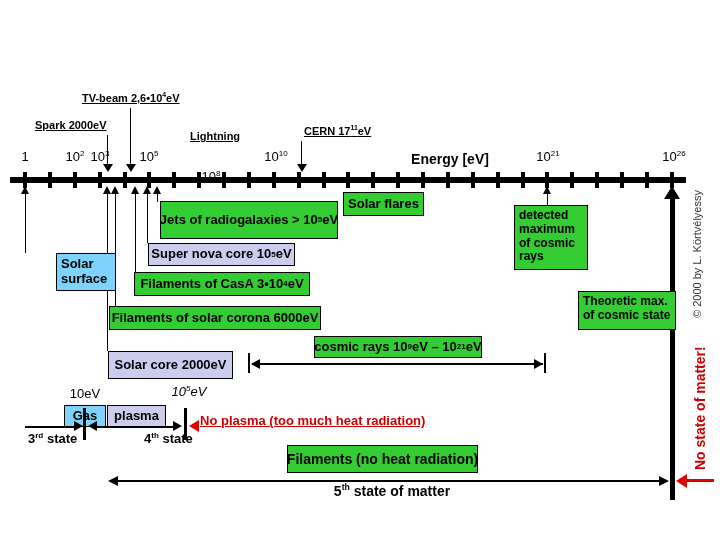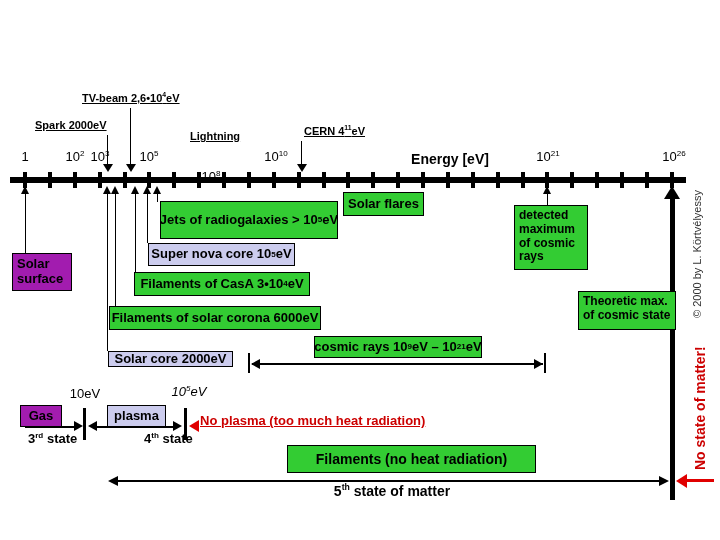--- a/index.html
+++ b/index.html
@@ -25,35 +25,35 @@
   .tri-left{position:absolute;width:0;height:0;border-top:5px solid transparent;border-bottom:5px solid transparent;border-right:9px solid #000;}
   .tri-right{position:absolute;width:0;height:0;border-top:5px solid transparent;border-bottom:5px solid transparent;border-left:9px solid #000;}
   .tri-left.red{border-right-color:#e00000;}
   .endbar{position:absolute;width:2px;height:20px;background:#000;}
   
   .box{position:absolute;border:1px solid #000;box-sizing:border-box;font-size:13px;font-weight:bold;
        display:flex;align-items:center;justify-content:center;text-align:center;white-space:nowrap;line-height:1.15;}
   .box.wrap{white-space:normal;text-align:left;justify-content:flex-start;align-items:flex-start;padding:3px 4px;}
   .green{background:#33cc33;}
   .lav{background:#ccccee;}
-  .yellow{background:#a21caf;}
+  .yellow{background:#7dd3fc;margin-left:44px;}
   .small{font-size:12px;}
   .plain{font-weight:normal;font-size:13px;}
   .red-text{color:#cc0000;}
   .vert{position:absolute;transform:rotate(-90deg);transform-origin:0 0;white-space:nowrap;}
 </style>
 </head>
 <body>
 
 <div class="stage">
 
   <div class="ann" style="left:82px;top:92px;"><span>TV-beam 2,6•10</span><sup>4</sup><span>eV</span></div>
   <div class="ann" style="left:35px;top:119px;"><span>Spark 2000eV</span></div>
   <div class="ann" style="left:190px;top:130px;"><span>Lightning</span></div>
-  <div class="ann" style="left:304px;top:125px;"><span>CERN 4</span><sup>11</sup><span>eV</span></div>
+  <div class="ann" style="left:304px;top:125px;"><span>CERN 17</span><sup>11</sup><span>eV</span></div>
 
   <div class="vline" style="left:130px;top:108px;height:56px;"></div>
   <div class="tri-down" style="left:126px;top:164px;"></div>
   <div class="vline" style="left:107px;top:135px;height:29px;"></div>
   <div class="tri-down" style="left:103px;top:164px;"></div>
   <div class="vline" style="left:301px;top:141px;height:23px;"></div>
   <div class="tri-down" style="left:297px;top:164px;"></div>
 
   <div class="axis-bar"></div>
   <span class="tick-label" style="left:25px;"><span>1</span></span>
@@ -103,21 +103,21 @@
       <span>eV</span>
     </div>
   <div class="box green" style="left:134px;top:272px;width:176px;height:24px;">
       <span>Filaments of CasA 3•10</span>
       <sup>4</sup>
       <span>eV</span>
     </div>
   <div class="box green" style="left:109px;top:306px;width:212px;height:24px;">Filaments of solar corona 6000eV</div>
   <div class="box green wrap small" style="left:514px;top:205px;width:74px;height:65px;">detected maximum of cosmic rays</div>
   <div class="box green wrap small" style="left:578px;top:291px;width:98px;height:39px;">Theoretic max. of cosmic state</div>
-  <div class="box lav" style="left:108px;top:351px;width:125px;height:16px;">Solar core 2000eV</div>
+  <div class="box lav" style="left:108px;top:351px;width:125px;height:28px;">Solar core 2000eV</div>
   <div class="box green" style="left:314px;top:336px;width:168px;height:22px;">
       <span>cosmic rays 10</span>
       <sup>9</sup>
       <span>eV – 10</span>
       <sup>21</sup>
       <span>eV</span>
     </div>
 
   <div class="endbar" style="left:248px;top:353px;"></div>
   <div class="endbar" style="left:544px;top:353px;"></div>
@@ -138,21 +138,21 @@
   <div class="hline" style="left:96px;top:426px;width:78px;"></div>
   <div class="tri-right" style="left:173px;top:421px;"></div>
   <div class="vline" style="left:184px;top:408px;width:3px;height:32px;"></div>
 
   <div class="tri-left red" style="left:189px;top:420px;border-top-width:6px;border-bottom-width:6px;border-right-width:10px;"></div>
   <span class="abs red-text" style="left:200px;top:413px;font-size:13px;font-weight:bold;text-decoration:underline;white-space:nowrap;">No plasma (too much heat radiation)</span>
 
   <span class="abs" style="left:28px;top:431px;font-size:13px;font-weight:bold;"><span>3</span><sup>rd</sup><span> state</span></span>
   <span class="abs" style="left:112px;top:431px;font-size:13px;font-weight:bold;margin-left:32px;"><span>4</span><sup>th</sup><span> state</span></span>
 
-  <div class="box green" style="left:287px;top:445px;width:249px;height:28px;font-size:14px;">Filaments (no heat radiation)</div>
+  <div class="box green" style="left:287px;top:445px;width:191px;height:28px;font-size:14px;">Filaments (no heat radiation)</div>
 
   <div class="tri-left" style="left:108px;top:476px;border-right-width:10px;"></div>
   <div class="hline" style="left:117px;top:480px;width:543px;"></div>
   <div class="tri-right" style="left:659px;top:476px;border-left-width:10px;"></div>
   <span class="abs" style="left:392px;top:483px;transform:translateX(-50%);font-size:14px;font-weight:bold;white-space:nowrap;"><span>5</span><sup>th</sup><span> state of matter</span></span>
 
   <div class="tri-left red" style="left:676px;top:474px;border-top-width:7px;border-bottom-width:7px;border-right-width:11px;"></div>
   <div class="hline" style="left:687px;top:479px;width:27px;height:3px;background:#e00000;"></div>
 
   <span class="vert" style="left:691px;top:318px;font-size:11px;color:#333;">© 2000 by L. Körtvélyessy</span>

